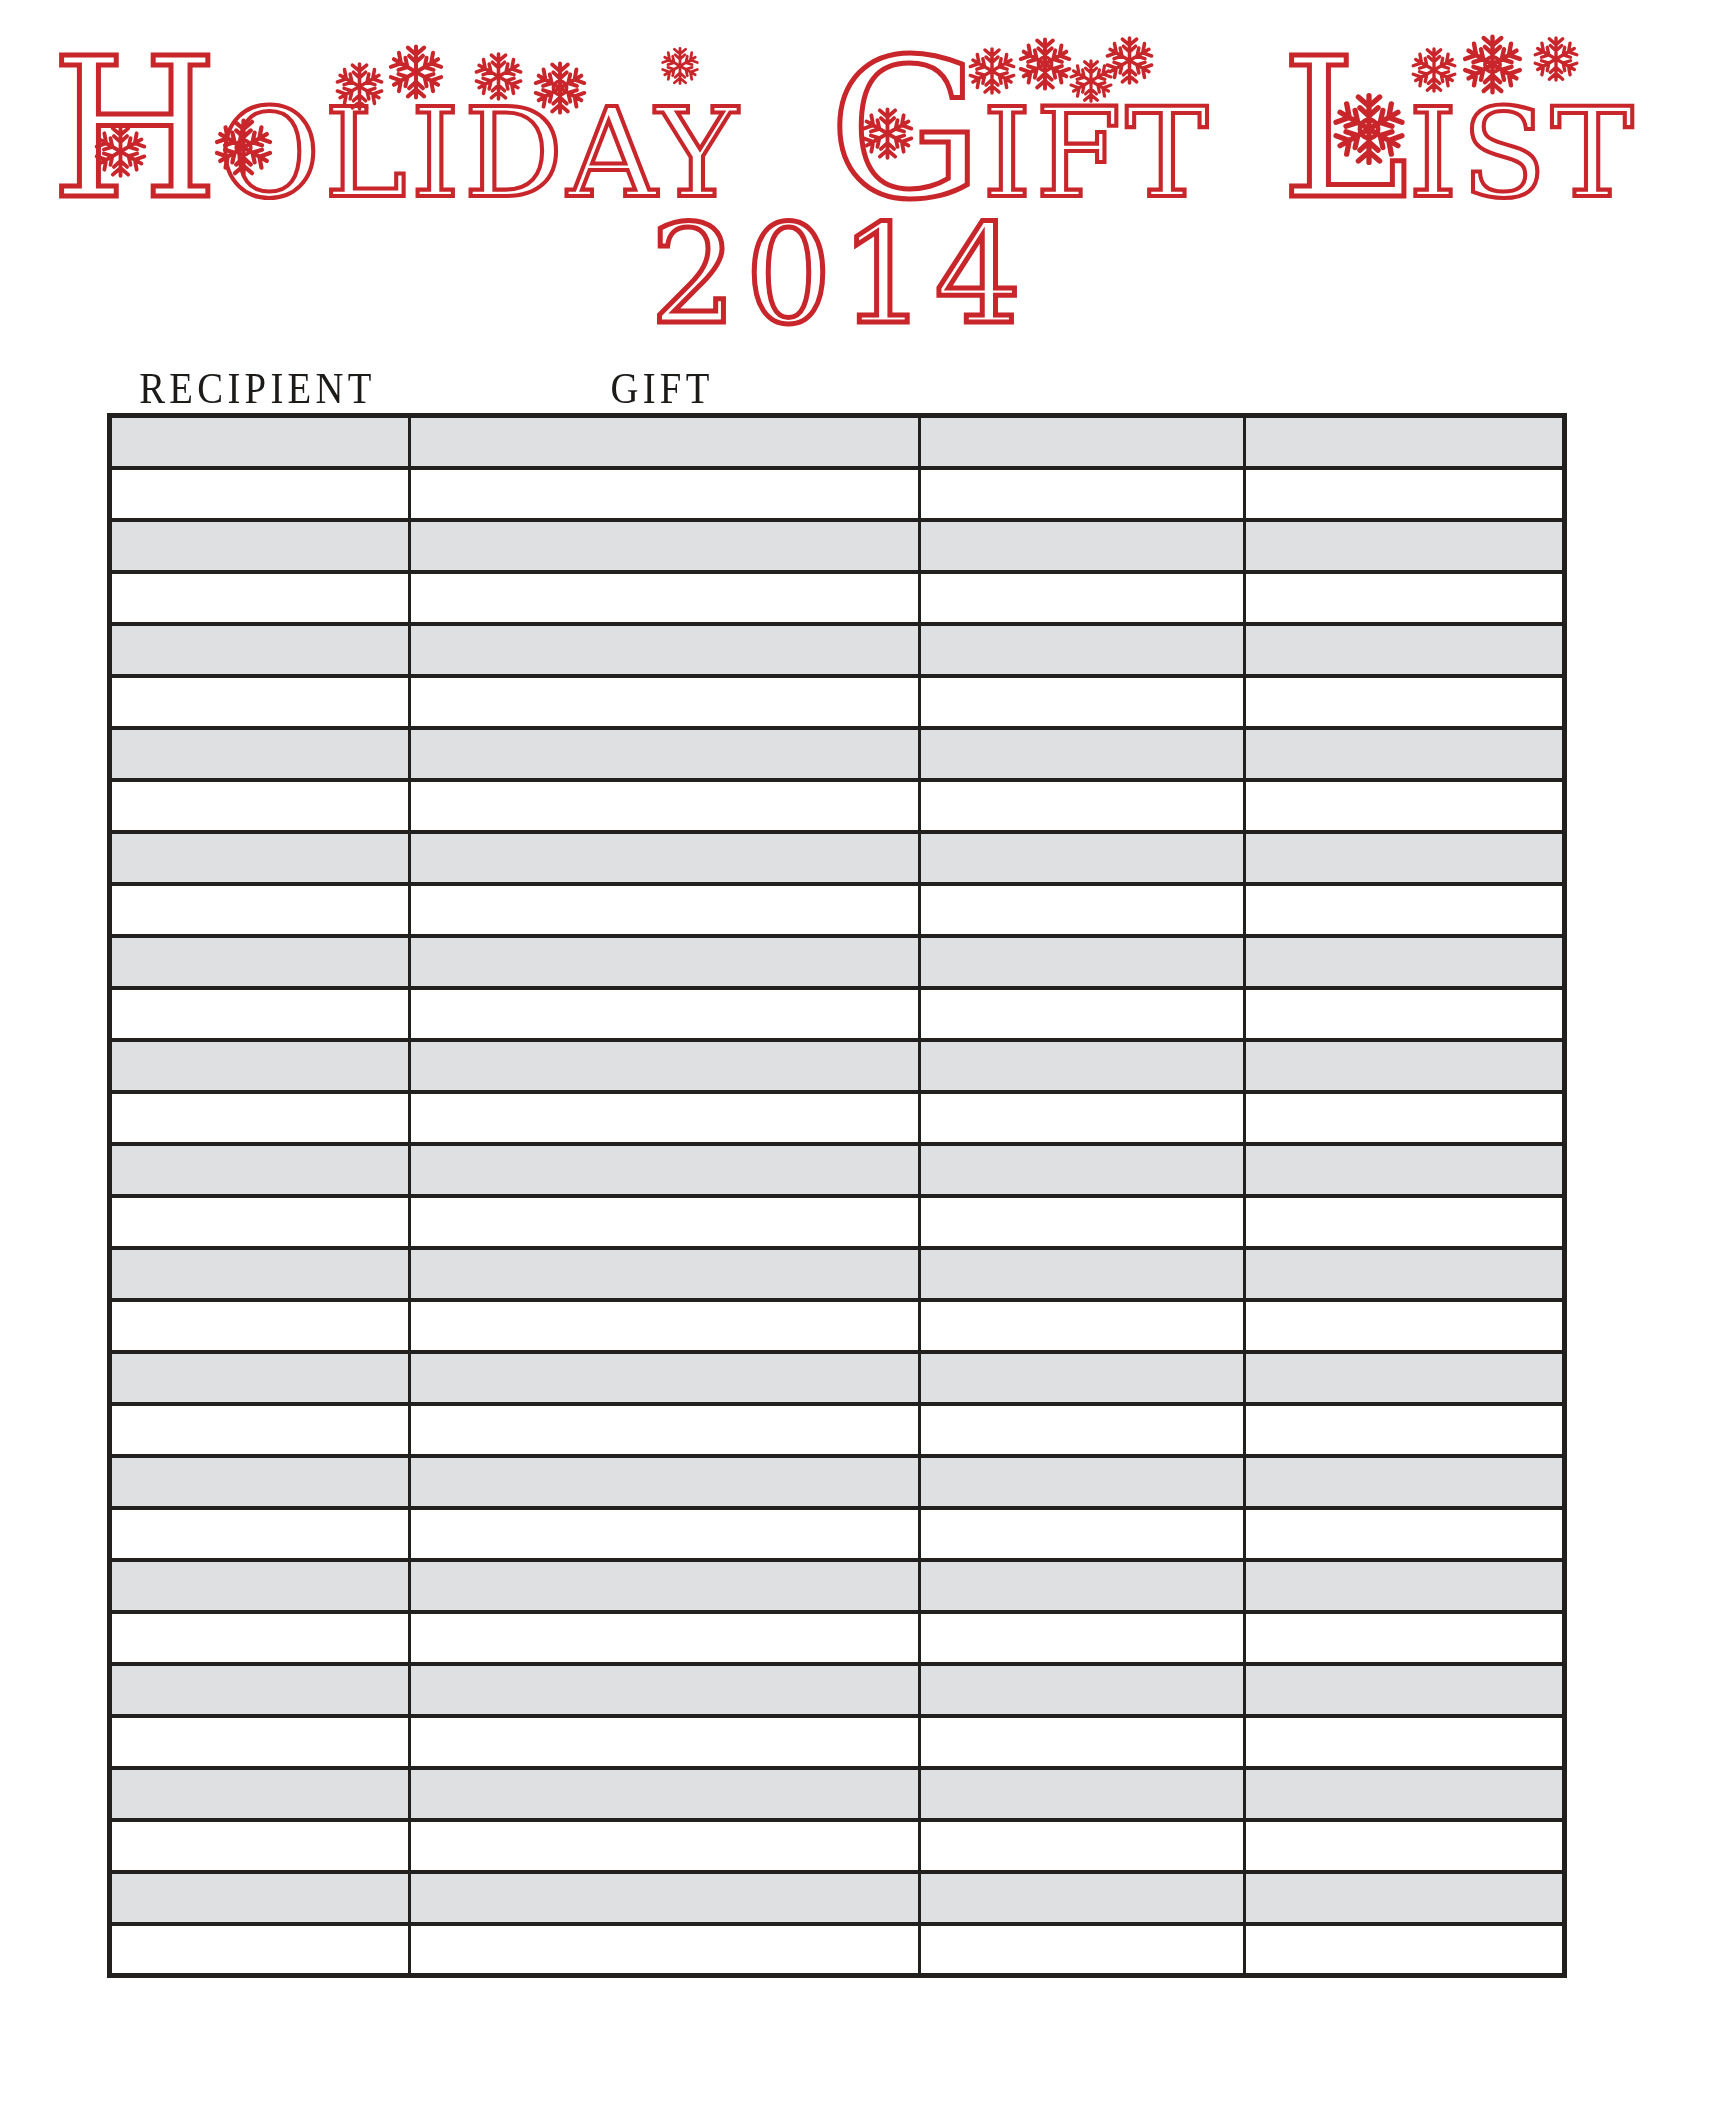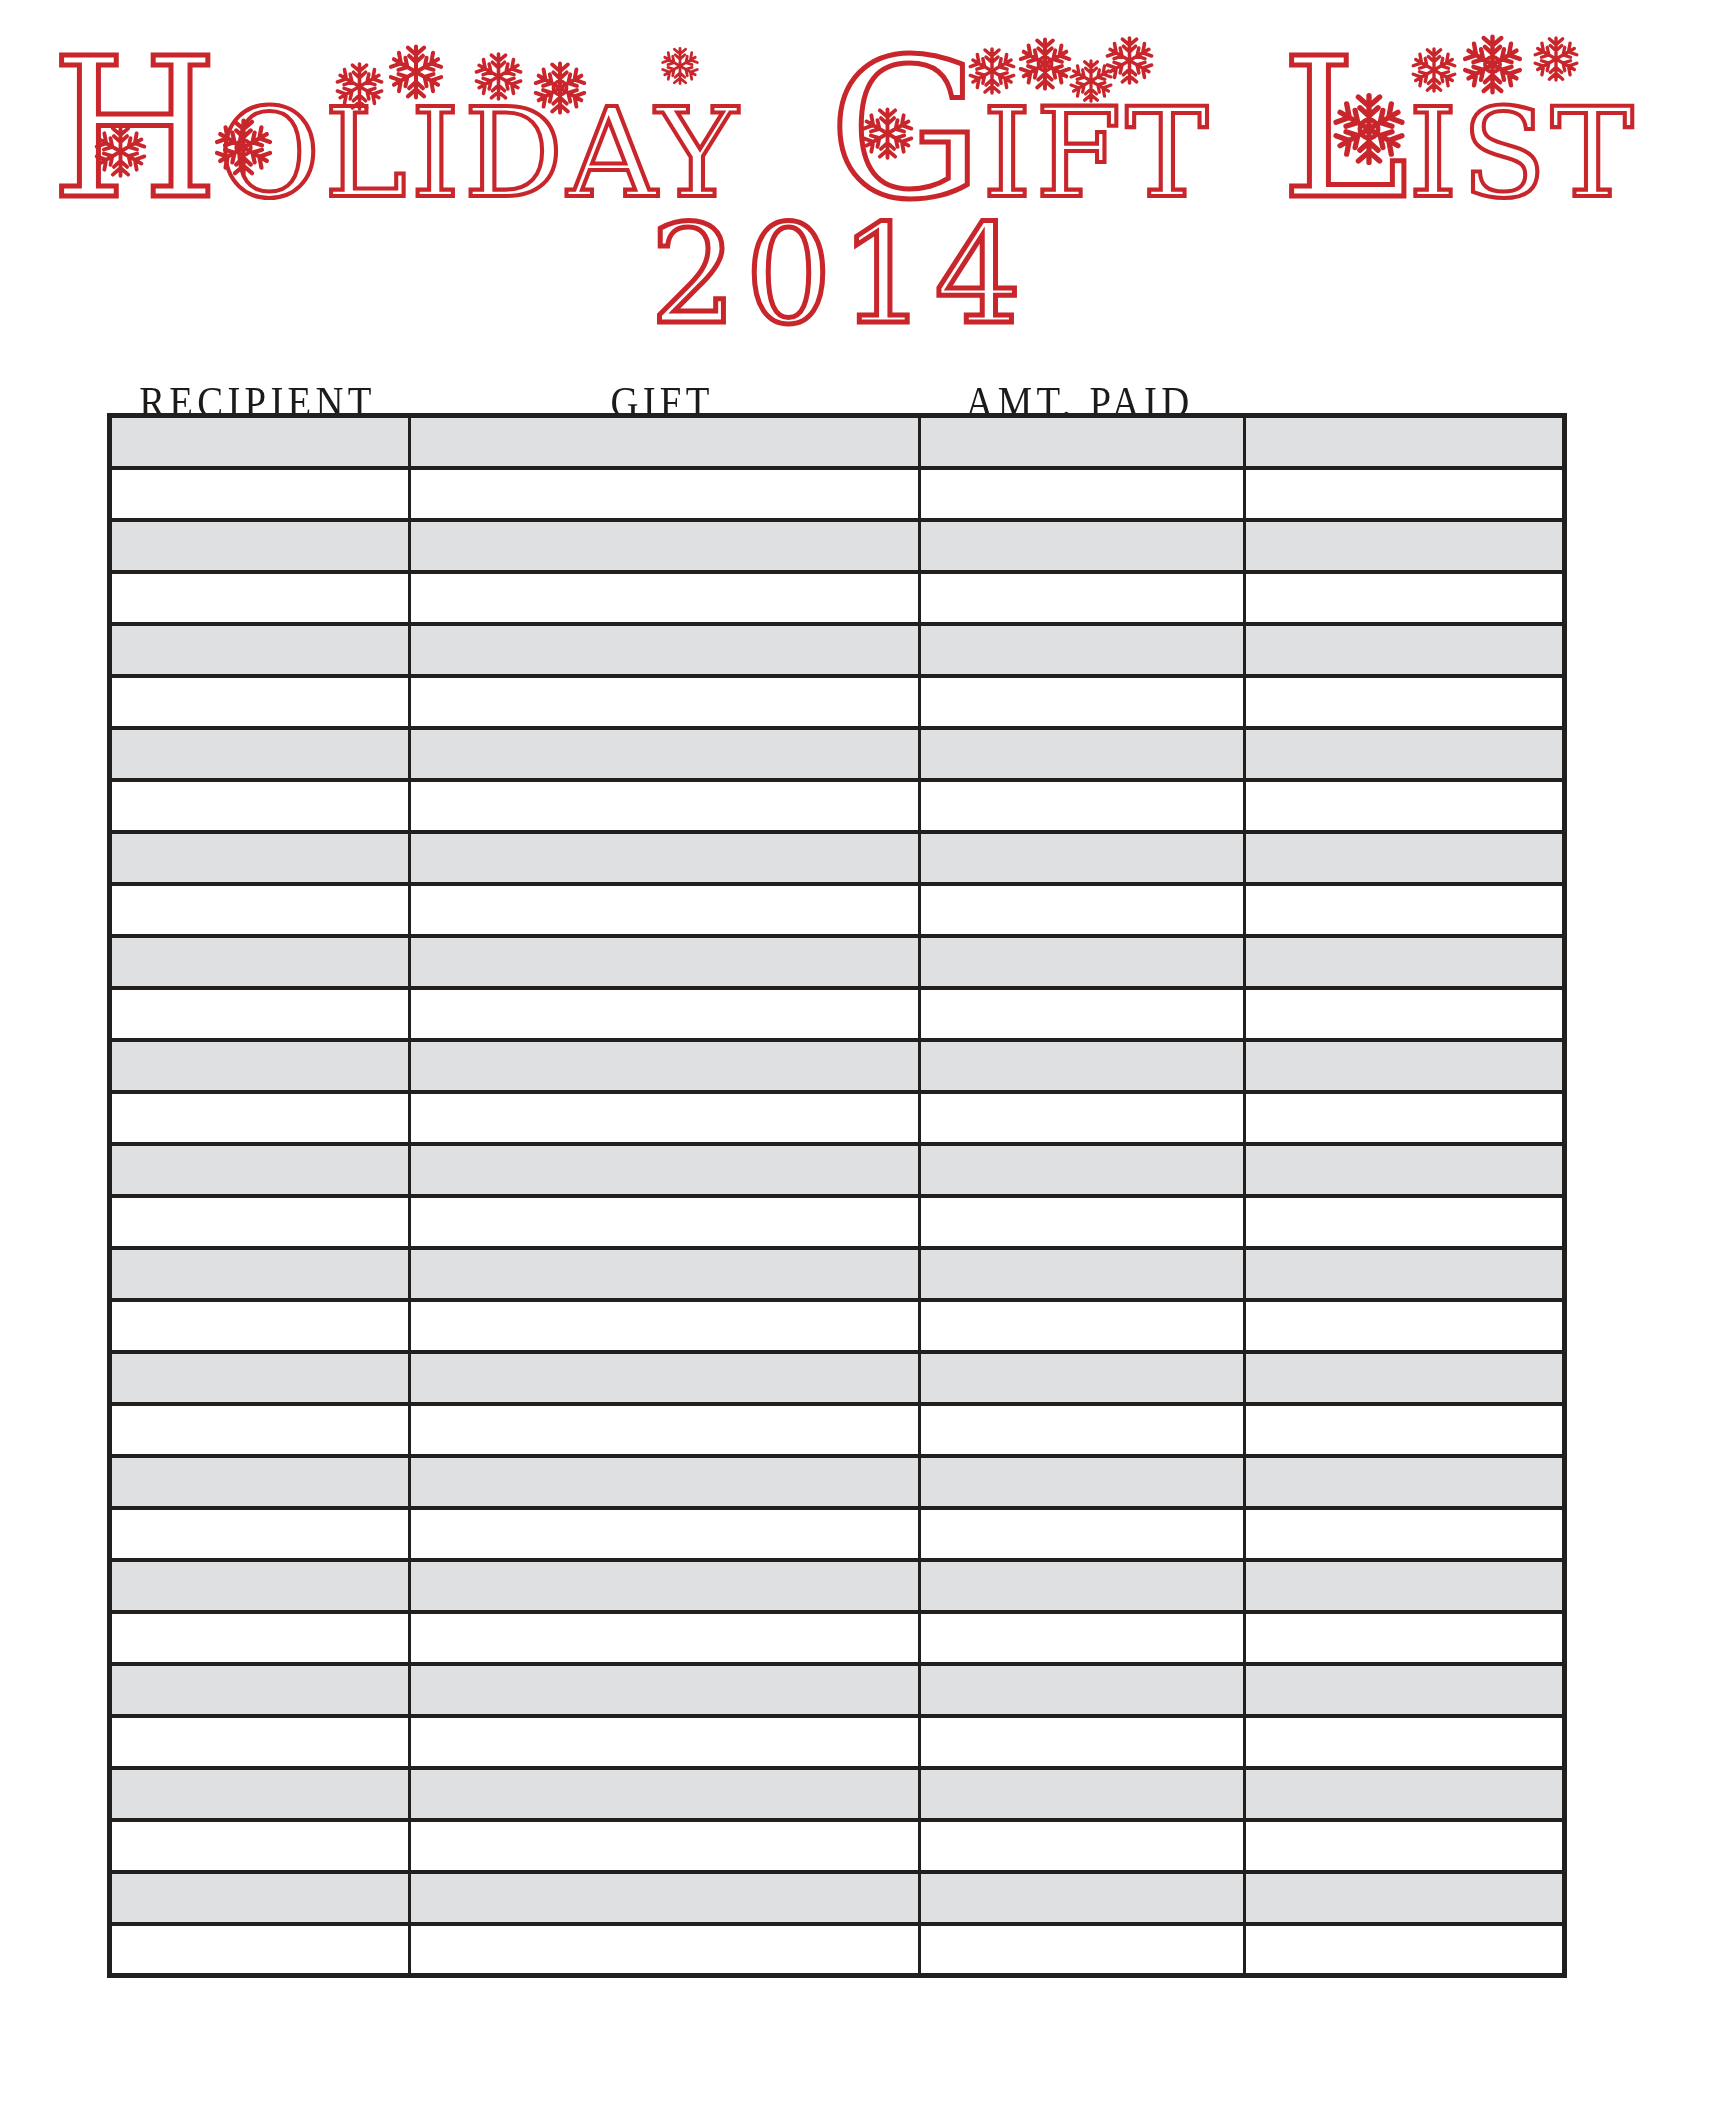--- a/index.html
+++ b/index.html
@@ -58,21 +58,20 @@
   
   .sf { position: absolute; color: #c9262c; }
   .defs { position: absolute; width: 0; height: 0; overflow: hidden; }
 
   
   .headers {
     position: absolute;
     left: 107px; top: 364px;
     width: 1455px; height: 48px;
     display: flex;
-    margin-top: 14px;
   }
   .header-cell {
     display: flex;
     align-items: center;
     justify-content: center;
     font-family: "Liberation Serif", serif;
     font-size: 45px;
     font-weight: 400;
     color: #1d1a1a;
   }
@@ -202,23 +201,20 @@
 
   <div class="year">2014</div>
 
   <div class="headers">
     <div class="header-cell hc1">
         <span>RECIPIENT</span>
       </div>
     <div class="header-cell hc2">
         <span>GIFT</span>
       </div>
-    <div class="header-cell hc3">
-        <span>AMT. PAID</span>
-      </div>
   </div>
 
   <table class="gift-table">
     <colgroup>
       <col class="c1">
         <col class="c2">
         <col class="c3">
         <col class="c4">
     </colgroup>
     <tbody>

